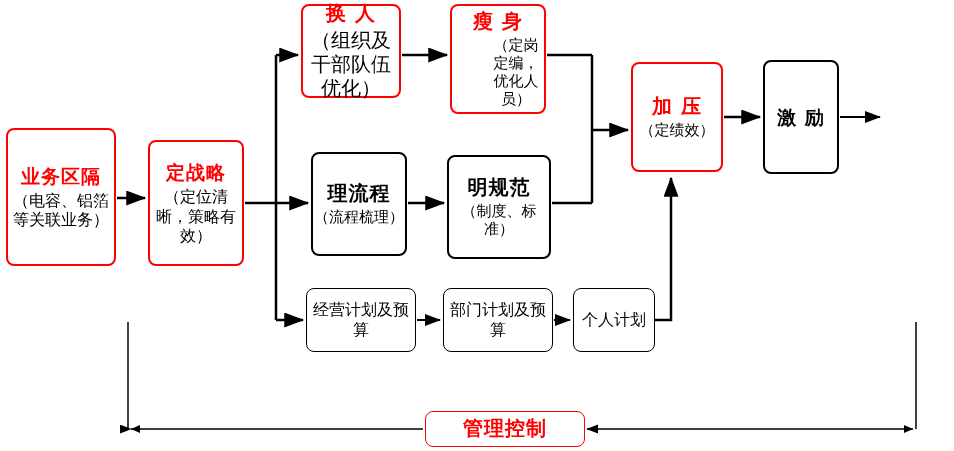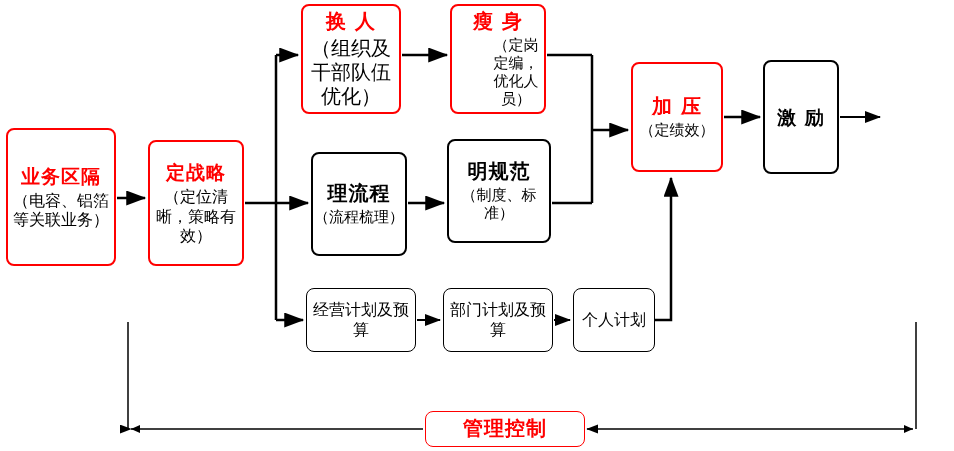--- a/index.html
+++ b/index.html
@@ -62,33 +62,33 @@
   }
   
   #n-ywqg { left: 6px;   top: 128px; width: 110px; height: 138px; }
   #n-ywqg .title { font-size: 19px; margin-bottom: 4px; }
   #n-ywqg .sub   { font-size: 16px; }
 
   #n-dzl  { left: 148px; top: 140px; width: 96px;  height: 126px; }
   #n-dzl .title { font-size: 19px; margin-bottom: 4px; }
   #n-dzl .sub   { font-size: 16px; }
 
-  #n-hr   { left: 301px; top: 4px;   width: 100px; height: 110px; }
+  #n-hr   { left: 301px; top: 4px;   width: 100px; height: 94px; }
   #n-hr .title { font-size: 20px; margin-bottom: 3px; }
   #n-hr .sub   { font-size: 20px; }
 
   #n-ss   { left: 450px; top: 4px;   width: 96px;  height: 110px; }
   #n-ss .title { font-size: 20px; margin-bottom: 3px; }
   #n-ss .sub   { font-size: 15px; padding-left: 36px; }
 
   #n-llc  { left: 311px; top: 152px; width: 96px;  height: 104px; }
   #n-llc .title { font-size: 20px; margin-bottom: 3px; }
   #n-llc .sub   { font-size: 15px; }
 
-  #n-mgf  { left: 447px; top: 139px; width: 104px; height: 104px; }
+  #n-mgf  { left: 447px; top: 155px; width: 104px; height: 104px; }
   #n-mgf .title { font-size: 20px; margin-bottom: 3px; }
   #n-mgf .sub   { font-size: 15px; }
 
   #n-jy   { left: 631px; top: 62px;  width: 92px;  height: 110px; }
   #n-jy .title { font-size: 20px; margin-bottom: 3px; }
   #n-jy .sub   { font-size: 15px; }
 
   #n-jl   { left: 763px; top: 60px;  width: 76px;  height: 114px; }
   #n-jl .title { font-size: 19px; }
 

